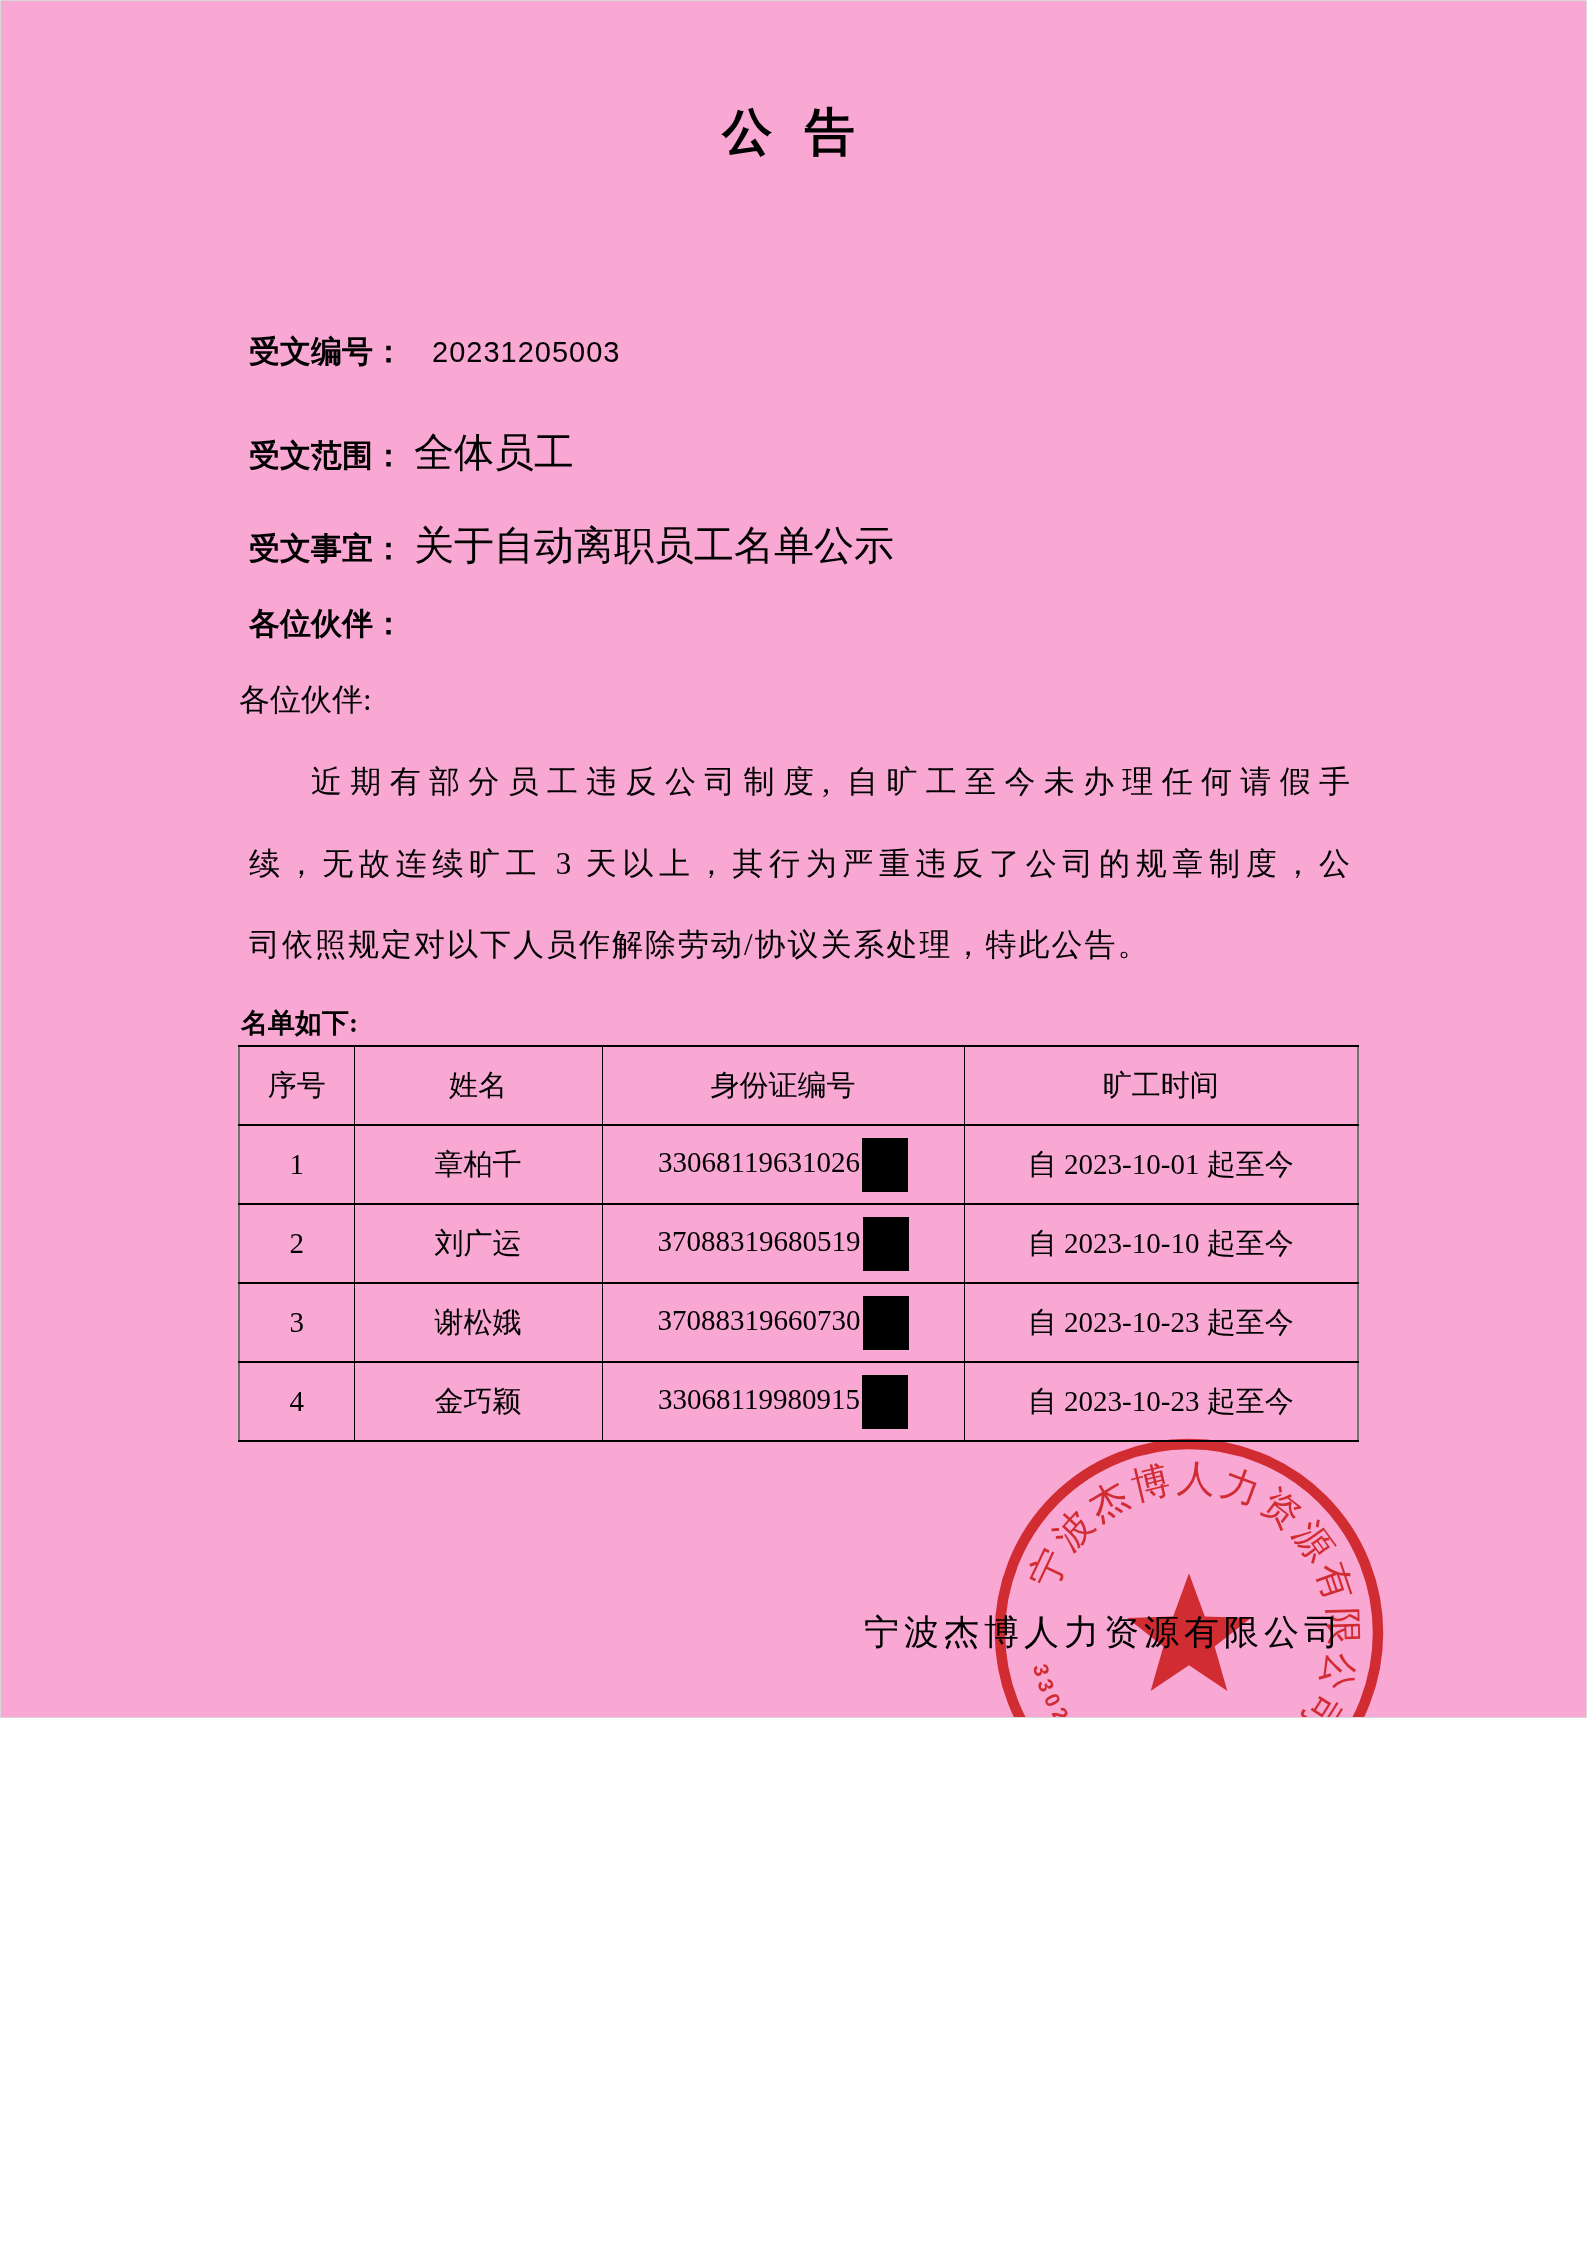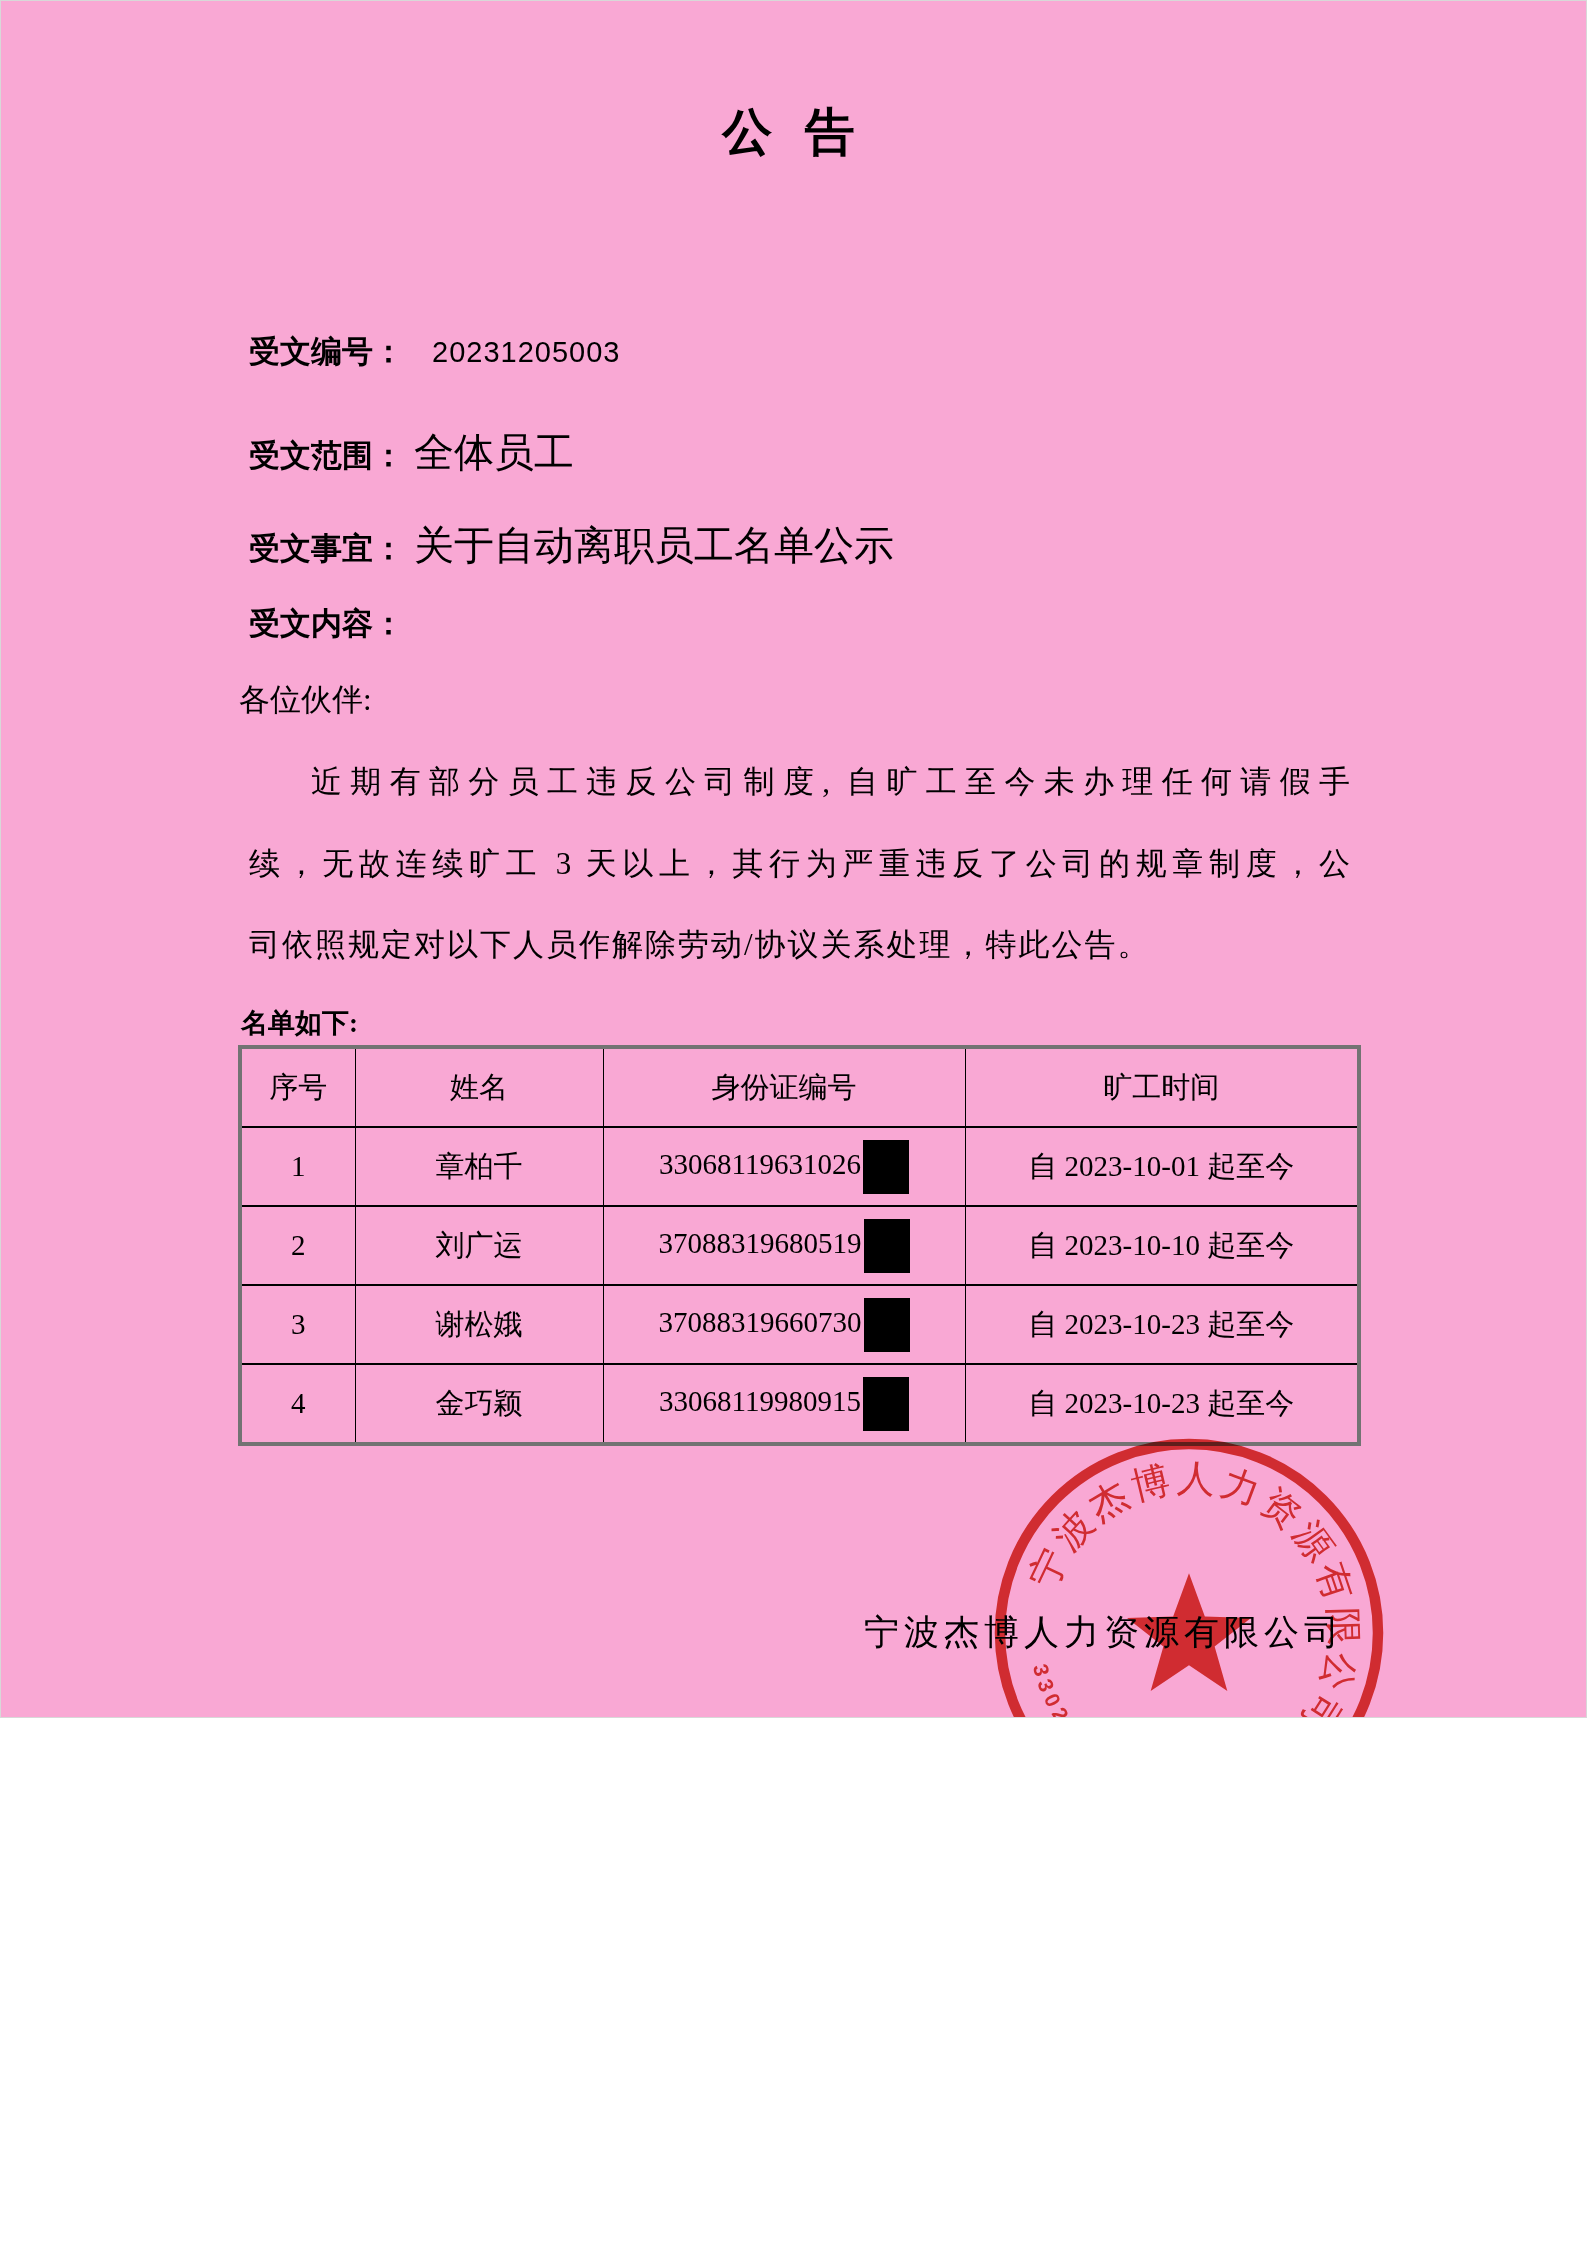--- a/index.html
+++ b/index.html
@@ -47,21 +47,21 @@
     table-layout:fixed;
   }
   table.roster th, table.roster td {
     border:1px solid #000;
     text-align:center; vertical-align:middle;
     height:77px;
     font-weight:normal;
     font-size:29px;
     padding:0;
   }
-  table.roster { border:4px solid #737373; }
+  table.roster { border:2px solid #737373; }
   table.roster tr { border-top:2px solid #000; border-bottom:2px solid #000; }
   .redact {
     display:inline-block;
     width:46px; height:54px;
     background:#000;
     vertical-align:middle;
     margin-left:2px;
   }
   .sig-company {
     position:absolute; top:1608px; right:242px;
@@ -97,21 +97,21 @@
 
   <div class="field-row fr2">
     <span class="field-label">受文范围：</span><span class="field-value">全体员工</span>
   </div>
 
   <div class="field-row fr3">
     <span class="field-label">受文事宜：</span><span class="field-value">关于自动离职员工名单公示</span>
   </div>
 
   <div class="field-row fr4">
-    <span class="field-label">受文内容：</span>
+    <span class="field-label">各位伙伴：</span>
   </div>
 
   <div class="salutation">各位伙伴:</div>
 
   <div class="para-line justify pl1">近期有部分员工违反公司制度, 自旷工至今未办理任何请假手</div>
   <div class="para-line justify pl2">续，无故连续旷工 3 天以上，其行为严重违反了公司的规章制度，公</div>
   <div class="para-line pl3">司依照规定对以下人员作解除劳动/协议关系处理，特此公告。</div>
 
   <div class="list-label">名单如下:</div>
 

